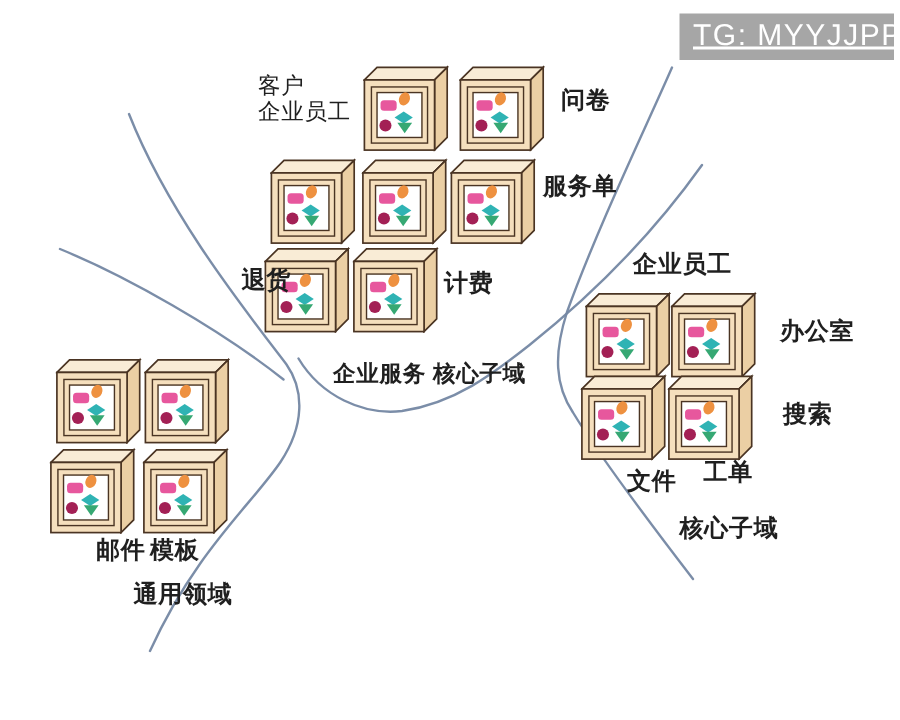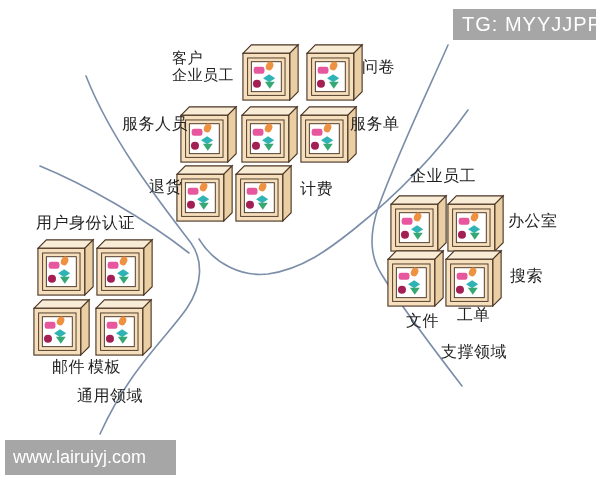--- a/index.html
+++ b/index.html
@@ -16,27 +16,27 @@
   .c-top{fill:var(--box-top,#f9ecd6);stroke:var(--box-outline,#4a3423);stroke-width:1.2;}
   .c-side{fill:var(--box-side,#ebcfa4);stroke:var(--box-outline,#4a3423);stroke-width:1.2;}
   .c-front{fill:var(--box-face,#f5dfbd);stroke:var(--box-outline,#4a3423);stroke-width:1.2;}
   .c-frame{fill:none;stroke:var(--box-outline,#4a3423);stroke-width:1;}
   .c-panel{fill:var(--panel,#ffffff);stroke:var(--box-outline,#4a3423);stroke-width:1;}
   .s-pink{fill:var(--shape-pink,#e7579d);}
   .s-orange{fill:var(--shape-orange,#ee9140);}
   .s-teal{fill:var(--shape-teal,#2fb3b4);}
   .s-crimson{fill:var(--shape-crimson,#a32055);}
   .s-green{fill:var(--shape-green,#36a873);}
-  .lbl{position:absolute;font-size:16px;font-weight:400;white-space:nowrap;letter-spacing:.5px;}
+  .lbl{position:absolute;font-size:16px;font-weight:700;white-space:nowrap;letter-spacing:.5px;padding-left:12px;}
   .lbl-sm{font-size:15px;}
   .lbl2{position:absolute;width:64px;text-align:left;font-size:15px;font-weight:400;line-height:17px;letter-spacing:.5px;}
   .lbl2 span{display:block;}
   .gray-tag{
     position:absolute;background:var(--watermark-bg,#a6a6a6);
-    color:var(--watermark-text,#fff);overflow:hidden;white-space:nowrap;
+    color:var(--watermark-text,#fff);overflow:hidden;white-space:nowrap;text-decoration:underline;
   }
   .tg-badge{left:453px;top:9px;width:134px;height:31px;font-size:20px;line-height:31px;padding-left:9px;letter-spacing:1px;}
   .site-mark{left:5px;top:440px;width:163px;height:35px;font-size:18px;line-height:35px;padding-left:8px;}
 </style>
 </head>
 <body>
 
 <div class="stage">
 
   <svg width="0" height="0" style="position:absolute" aria-hidden="true">
@@ -139,33 +139,31 @@
       <svg class="crate" width="58" height="58" viewBox="0 0 62 62">
         <use href="#crate"></use>
       </svg>
     </div>
 
   <div class="lbl2" style="left:172px;top:49px">
     <span>客户</span>
     <span>企业员工</span>
   </div>
   <div class="lbl" style="left:362px;top:57px">问卷</div>
-  <div class="lbl" style="left:122px;top:114px">服务人员</div>
   <div class="lbl" style="left:350px;top:114px">服务单</div>
   <div class="lbl" style="left:149px;top:177px">退货</div>
-  <div class="lbl" style="left:300px;top:179px">计费</div>
+  <div class="lbl" style="left:284px;top:179px">计费</div>
+  <div class="lbl lbl-sm" style="left:210px;top:240px">企业服务 核心子域</div>
 
-  <div class="lbl" style="left:36px;top:213px">用户身份认证</div>
   <div class="lbl" style="left:52px;top:357px">邮件</div>
   <div class="lbl" style="left:88px;top:357px">模板</div>
   <div class="lbl" style="left:410px;top:166px">企业员工</div>
 
   <div class="lbl" style="left:77px;top:386px">通用领域</div>
   <div class="lbl" style="left:508px;top:211px">办公室</div>
   <div class="lbl" style="left:510px;top:266px">搜索</div>
   <div class="lbl" style="left:406px;top:311px">文件</div>
   <div class="lbl" style="left:457px;top:305px">工单</div>
-  <div class="lbl" style="left:441px;top:342px">支撑领域</div>
+  <div class="lbl" style="left:441px;top:342px">核心子域</div>
 
   <div class="gray-tag tg-badge">TG: MYYJJPP</div>
-  <div class="gray-tag site-mark">www.lairuiyj.com</div>
 
 </div>
 
 </body></html>

